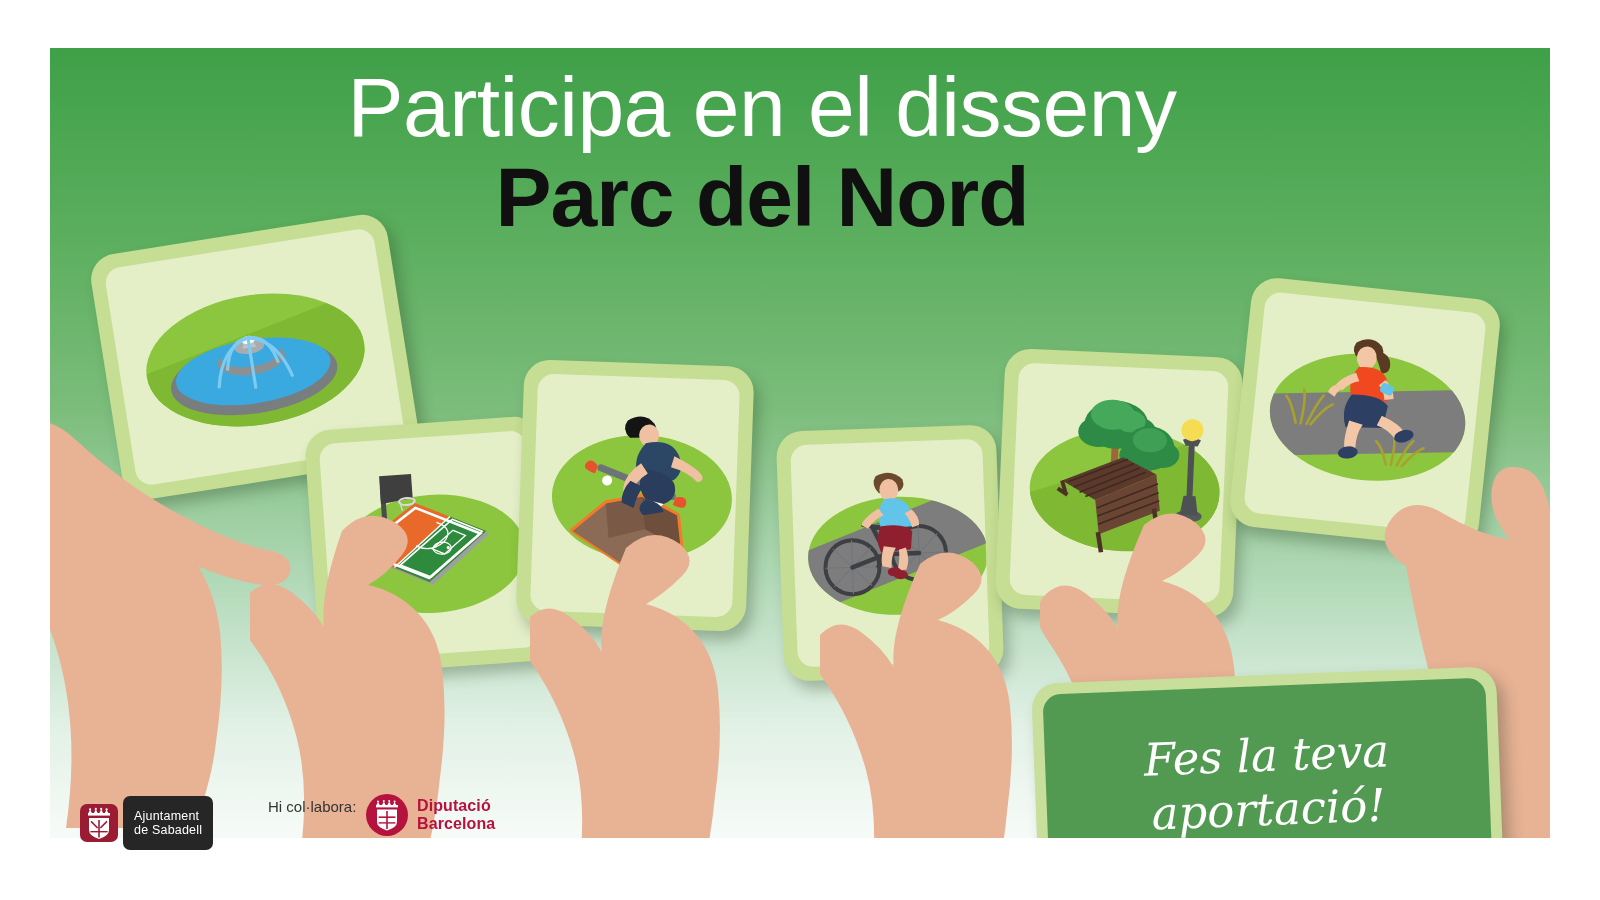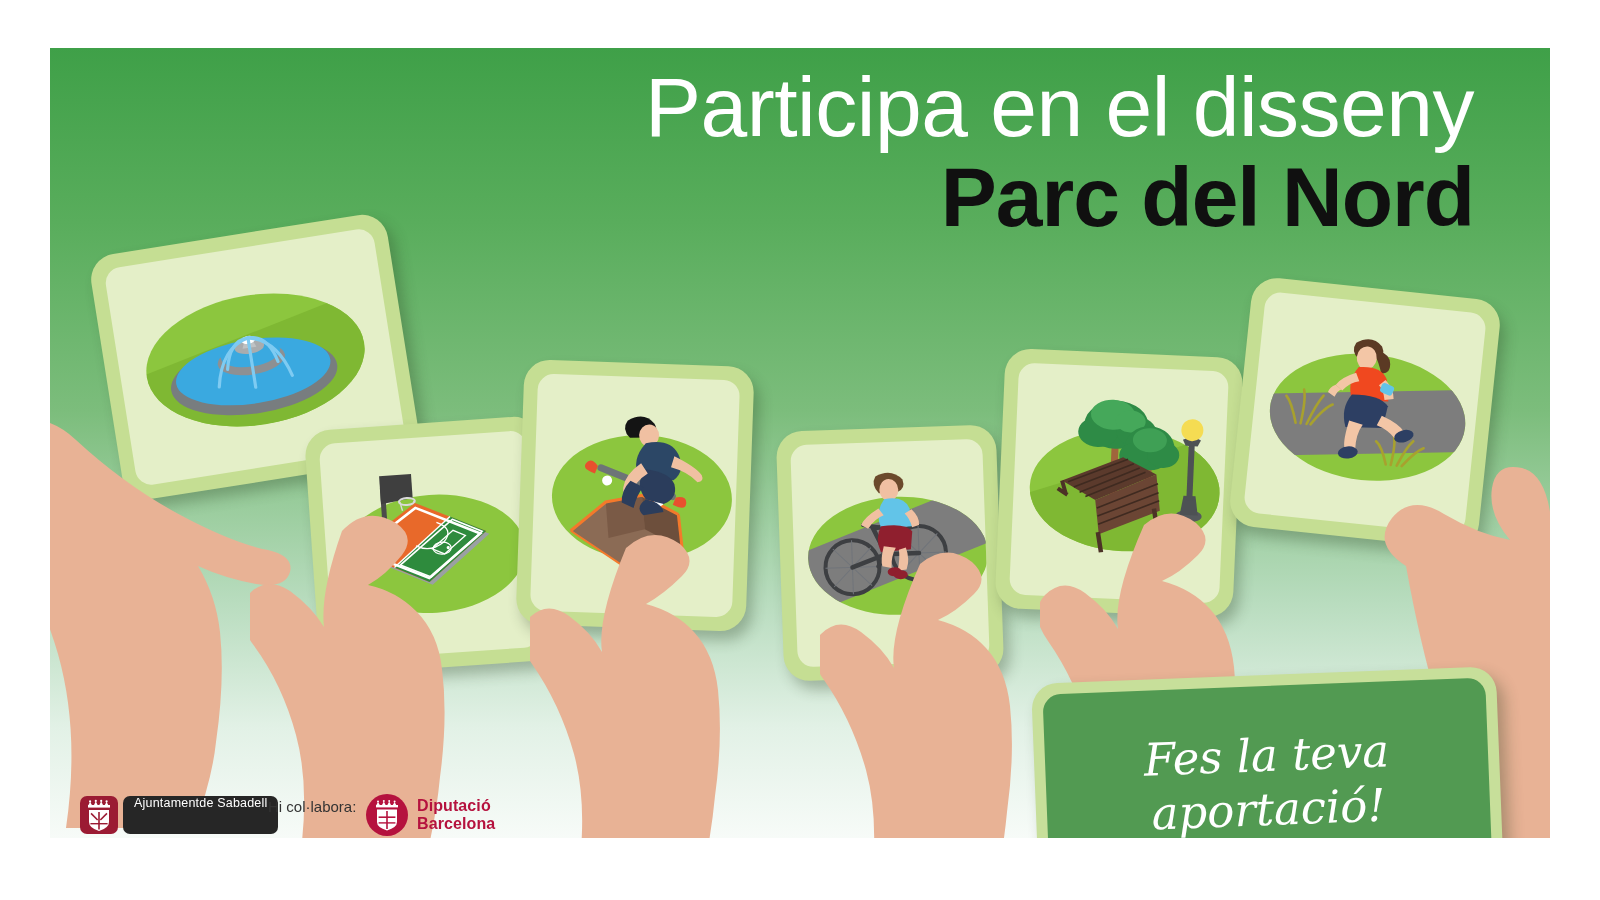--- a/index.html
+++ b/index.html
@@ -10,21 +10,21 @@
   
   #banner{
     position:absolute;left:50px;top:48px;width:1500px;height:790px;
     background:linear-gradient(180deg,#3fa048 0%,#59ad5c 22%,#7cbd7c 46%,#b8dcbe 70%,#e2f1e6 86%,#f7fbf8 100%);
     overflow:visible;
   }
   #bannerclip{position:absolute;left:0;top:0;width:1500px;height:790px;overflow:hidden;}
 
   
   #title{
-    position:absolute;left:0;top:18px;width:1424px;text-align:right;
+    position:absolute;left:0;top:18px;width:1424px;text-align:center;
     line-height:0.98;letter-spacing:-0.5px;
     z-index:40;pointer-events:none;
   }
   .tline{display:block;font-size:84px;color:#ffffff;font-weight:400;}
   .tline.b{font-weight:700;color:#101010;font-size:84px;letter-spacing:-1px;margin-top:8px;}
 
   
   .card{
     position:absolute;background:#c5de93;border-radius:26px;
     box-shadow:6px 9px 14px rgba(40,60,30,0.30);
@@ -56,22 +56,22 @@
   #ctatext{
     font-family:"DejaVu Serif",serif;font-style:italic;font-weight:400;
     color:#ffffff;font-size:45px;line-height:1.18;text-align:center;
     padding:0 14px;
   }
 
   
   #footer{position:absolute;left:0;top:838px;width:1600px;height:62px;background:#fff;z-index:70;}
   .logo-aj{position:absolute;left:80px;top:796px;display:flex;align-items:center;z-index:80;}
   .aj-shield{width:38px;height:38px;border-radius:7px;background:#9b1b33;position:relative;}
-  .aj-name{margin-left:5px;height:38px;border-radius:7px;background:#262626;display:flex;flex-direction:row;
-           justify-content:center;padding:0 11px;}
+  .aj-name{margin-left:5px;height:38px;border-radius:7px;background:#262626;display:flex;flex-direction:column;
+           justify-content:center;padding:8px 11px;}
   .aj-name span{color:#fff;font-size:12.5px;line-height:14px;letter-spacing:.2px;}
 
   .collab{position:absolute;left:268px;top:798px;font-size:15px;color:#333;z-index:80;}
 
   .logo-dip{position:absolute;left:366px;top:794px;display:flex;align-items:center;z-index:80;}
   .dip-circle{width:42px;height:42px;border-radius:50%;background:#b5123e;position:relative;}
   .dip-name{margin-left:9px;display:flex;flex-direction:column;justify-content:flex-end;}
   .dip-name span{color:#b5123e;font-size:16px;font-weight:700;line-height:18px;letter-spacing:.1px;}
 </style>
 </head>

